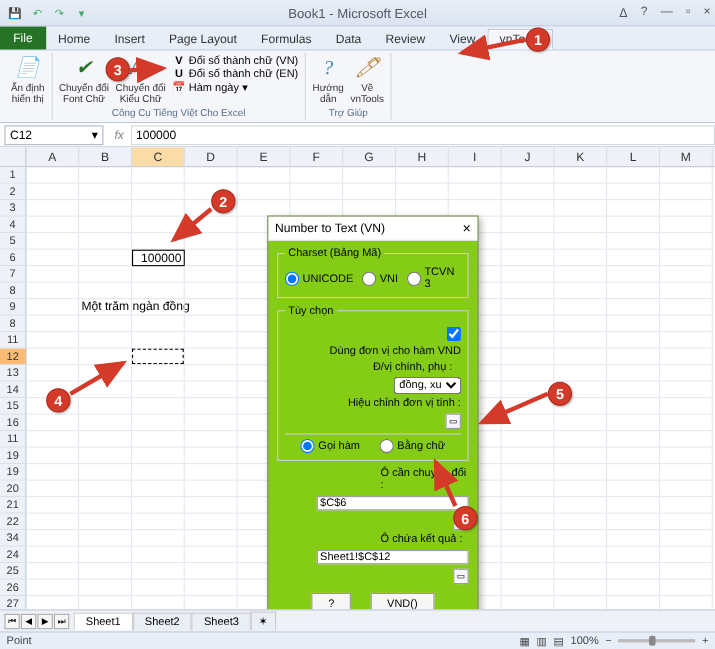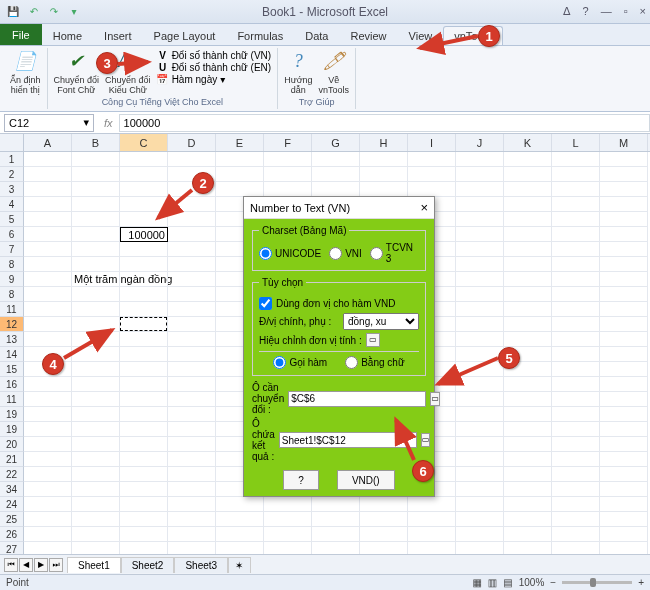--- a/index.html
+++ b/index.html
@@ -54,21 +54,21 @@
 
 
 .dialog { position: absolute; background: #84cc16; border: 1px solid #888; box-shadow: 2px 2px 6px rgba(0,0,0,0.3); font-size: 11px; }
 .dlg-title { height: 22px; background: #fff; display: flex; align-items: center; justify-content: space-between; padding: 0 6px; border-bottom: 1px solid #ddd; }
 .dlg-close { font-size: 13px; }
 .dlg-body { padding: 6px 8px; }
 .fieldset { border: 1px solid #ccc; padding: 6px; margin-bottom: 6px; }
 .fieldset legend { font-size: 10px; padding: 0 3px; }
 .radio-row { display: flex; gap: 8px; align-items: center; }
 .radio-row label { display: flex; align-items: center; gap: 3px; font-size: 10px; }
-.opt-row { display: flex; align-items: center; gap: 4px; margin: 3px 0; font-size: 10px; }
+.opt-row { display: flex; align-items: flex-end; gap: 4px; margin: 3px 0; font-size: 10px; flex-direction: column; }
 .opt-row .lbl { width: 80px; }
 .opt-row input[type=text] { flex: 1; height: 16px; font-size: 10px; border: 1px solid #999; padding: 0 2px; }
 .opt-row select { flex: 1; height: 17px; font-size: 10px; }
 .dlg-btn { height: 20px; border: 1px solid #999; background: #f6f6f6; padding: 0 14px; font-size: 10px; }
 .btn-row { display: flex; justify-content: center; gap: 18px; margin-top: 8px; }
 .refbtn { width: 14px; height: 14px; border: 1px solid #999; background: #f6f6f6; font-size: 8px; text-align: center; line-height: 12px; }
 
 
 .sheets { position: absolute; bottom: 16px; left: 0; right: 0; height: 20px; background: #eef2f8; border-top: 1px solid #c0cad8; display: flex; align-items: center; }
 .snav { display: flex; gap: 1px; padding: 0 4px; }

